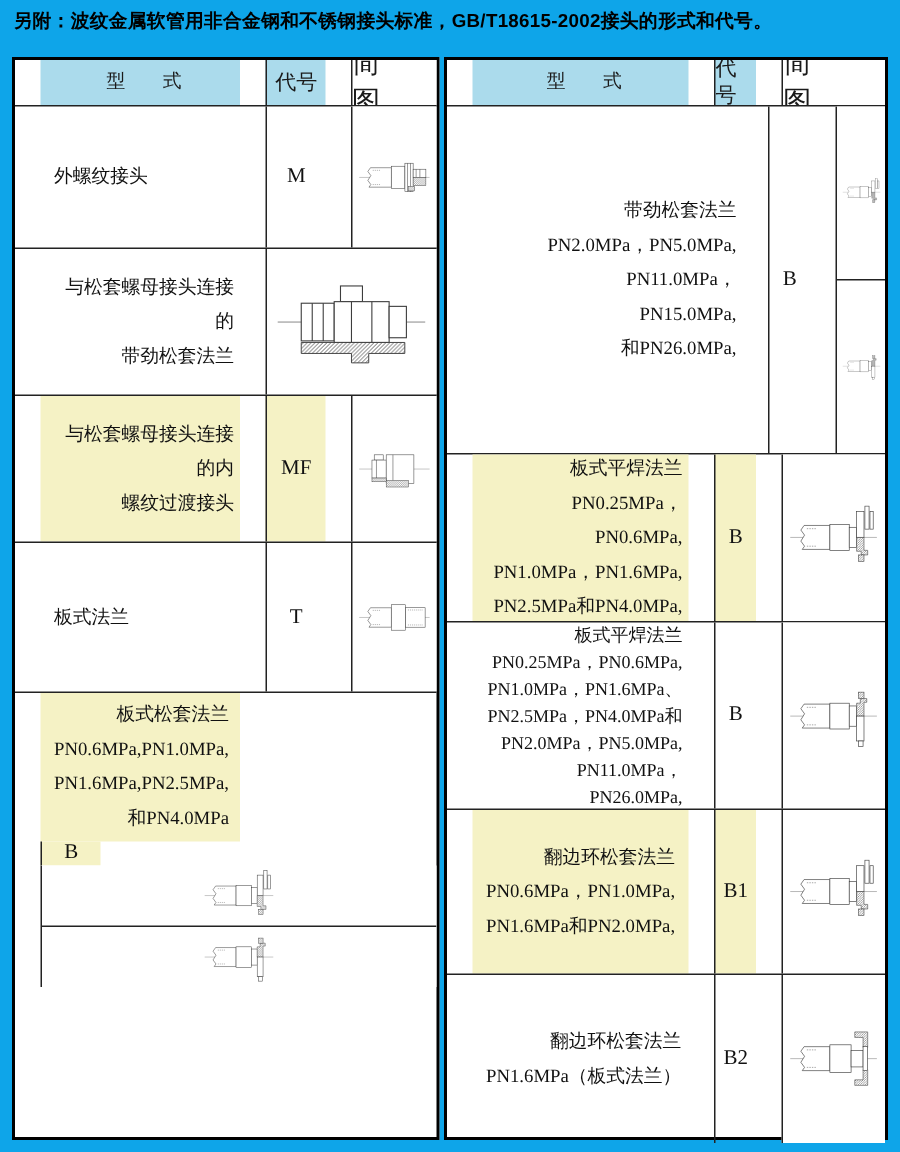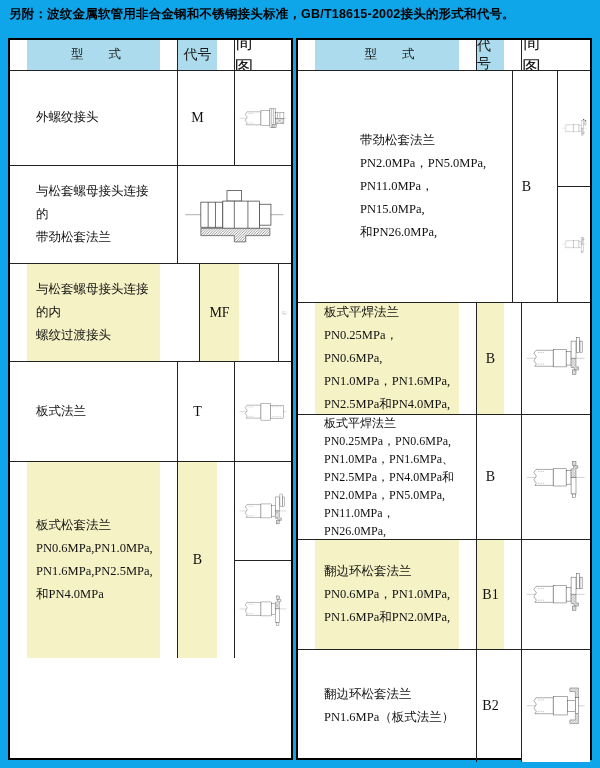--- a/index.html
+++ b/index.html
@@ -6,21 +6,21 @@
   .page{position:relative;width:600px;height:768px;background:#0ea5e9;overflow:hidden;
         font-family:"Liberation Serif","DejaVu Serif",serif;color:#111;}
   .title{position:absolute;left:9px;top:6px;width:586px;
          font-family:"Liberation Sans","DejaVu Sans",sans-serif;
          font-weight:700;font-size:12.5px;letter-spacing:.2px;color:#000;}
   .tbl{position:absolute;top:38px;border:2px solid #000;background:#fff;
        display:flex;flex-direction:column;box-sizing:border-box;}
   .tbl.left{left:8px;width:285px;height:722px;}
   .tbl.right{left:296px;width:296px;height:722px;}
   .row{display:flex;flex:0 0 auto;box-sizing:border-box;min-height:0;}
-  .row + .row{border-top:1.4px solid #222;}
+  .row + .row{border-top:1.4px solid #222;text-align:right;}
   .cell{box-sizing:border-box;overflow:hidden;min-width:0;margin-left:17px;}
   .cell + .cell{border-left:1.4px solid #222;}
   .header{height:30px;}
   .hdr{background:var(--hdr-bg,#abdbec);display:flex;align-items:center;justify-content:center;
        font-size:19px;color:#1a1a1a;}
   .col-type{display:flex;align-items:center;padding:3px 4px 3px 9px;
             font-size:12.5px;line-height:1.85;white-space:pre-line;}
   .left .col-type{width:133px;}
   .left .col-code{width:40px;}
   .right .col-type{width:144px;}
@@ -164,21 +164,21 @@
         <div class="cell col-type">与松套螺母接头连接的
 带劲松套法兰</div>
         <div class="cell col-diag">
           <div class="diag">
             <svg viewBox="0 0 200 140">
               <use href="#sym-mm"></use>
             </svg>
           </div>
         </div>
       </div>
-      <div class="row" style="height: 98px; gap: 22px;">
+      <div class="row" style="height: 98px;">
         <div class="cell col-type hl">与松套螺母接头连接的内
 螺纹过渡接头</div>
         <div class="cell col-code hl">MF</div>
         <div class="cell col-diag">
           <div class="diag">
             <svg viewBox="0 0 200 140">
               <use href="#sym-mf"></use>
             </svg>
           </div>
         </div>
@@ -187,21 +187,21 @@
         <div class="cell col-type">板式法兰</div>
         <div class="cell col-code">T</div>
         <div class="cell col-diag">
           <div class="diag">
             <svg viewBox="0 0 200 140">
               <use href="#sym-t"></use>
             </svg>
           </div>
         </div>
       </div>
-      <div class="row" style="height: 197px;">
+      <div class="row" style="height: 197px; flex-direction: column;">
         <div class="cell col-type hl">板式松套法兰
 PN0.6MPa,PN1.0MPa,
 PN1.6MPa,PN2.5MPa,
 和PN4.0MPa</div>
         <div class="cell col-code hl">B</div>
         <div class="cell col-diag">
           <div class="diag">
             <svg viewBox="0 0 200 140">
               <use href="#sym-fa"></use>
             </svg>

